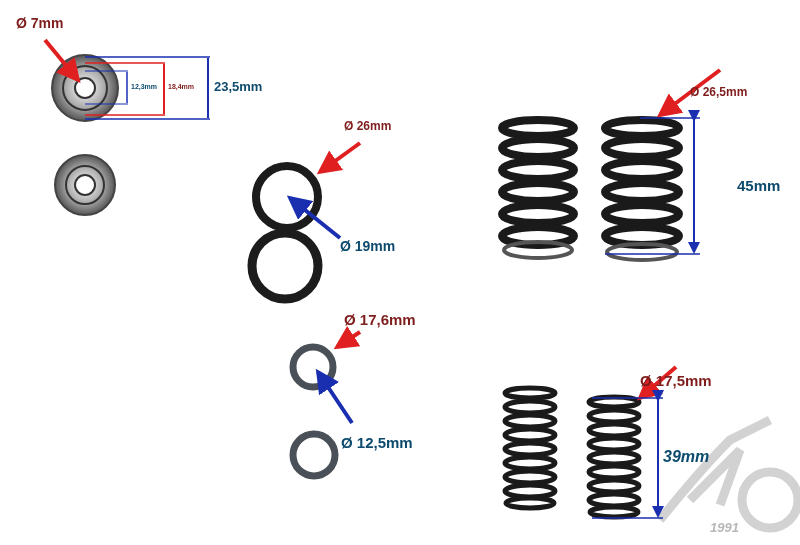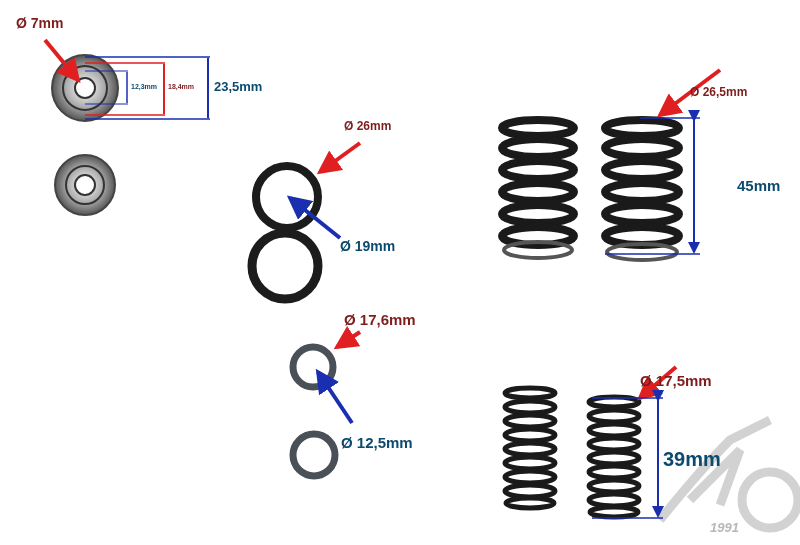--- a/index.html
+++ b/index.html
@@ -130,15 +130,15 @@
 <div class="lbl red" style="left:344px;top:119px;font-size:12px;">Ø 26mm</div>
 <div class="lbl blue" style="left:340px;top:238px;font-size:14px;">Ø 19mm</div>
 
 <div class="lbl red" style="left:344px;top:311px;font-size:15px;">Ø 17,6mm</div>
 <div class="lbl blue" style="left:341px;top:434px;font-size:15px;">Ø 12,5mm</div>
 
 <div class="lbl red" style="left:690px;top:37px;font-size:12px;margin-top:48px;">Ø 26,5mm</div>
 <div class="lbl blue" style="left:737px;top:177px;font-size:15px;">45mm</div>
 
 <div class="lbl red" style="left:640px;top:348px;font-size:15px;margin-top:24px;">Ø 17,5mm</div>
-<div class="lbl blue" style="left:663px;top:448px;font-size:20px;">39mm</div>
+<div class="lbl blue" style="left:663px;top:448px;font-size:16px;font-style:italic;">39mm</div>
 
 <div class="lbl" style="left:710px;top:520px;font-size:13px;color:#b8b8b8;font-style:italic;">1991</div>
 
 </body></html>

